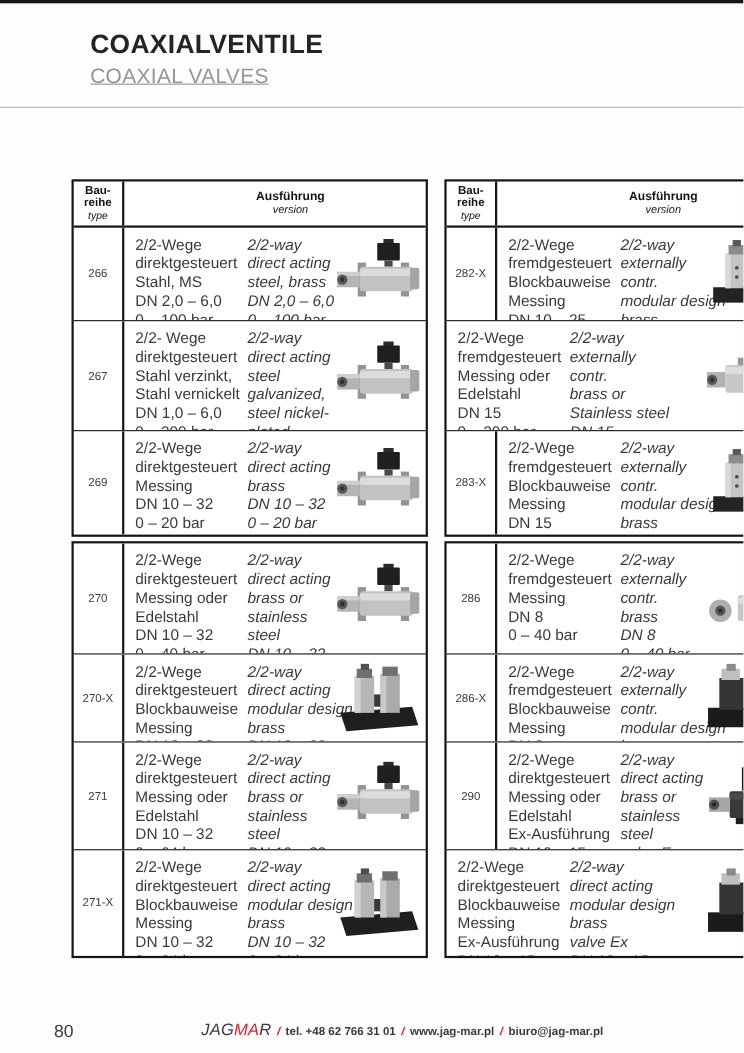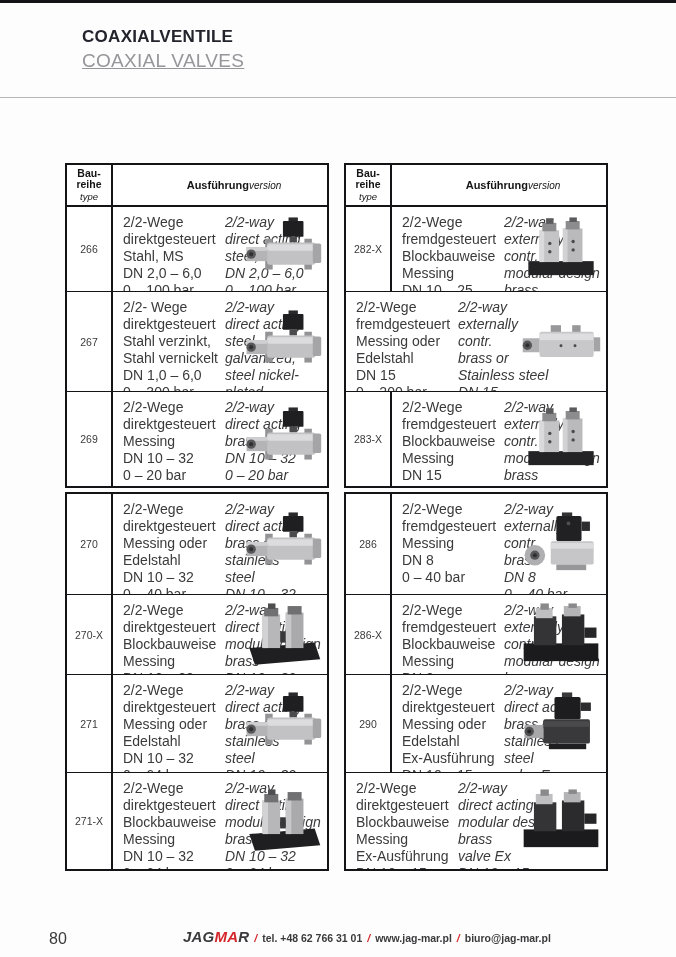--- a/index.html
+++ b/index.html
@@ -1,53 +1,53 @@
 <!DOCTYPE html>
 <html><head>
 <meta charset="utf-8">
 <style>
   html,body{margin:0;padding:0;background:#fff;}
   .page{position:relative;width:676px;height:957px;background:#fdfdfd;overflow:hidden;
         font-family:"Liberation Sans",sans-serif;color:#3a3a3c;}
   .topline{position:absolute;top:0;left:0;width:676px;height:3px;background:#141416;}
   .title-block{position:absolute;left:82px;top:26px;line-height:1.25;}
-  .title-de{font-size:17px;font-weight:700;color:#23232c;letter-spacing:.3px;}
+  .title-de{font-size:24px;font-weight:700;color:#23232c;letter-spacing:.3px;}
   .title-en{font-size:19px;font-weight:500;color:#95959a;letter-spacing:.3px;margin-top:2px;text-decoration:underline;}
   .rule{position:absolute;top:97px;left:0;width:676px;height:1px;background:#b5b5b5;}
 
   .tables{position:absolute;top:163px;left:65px;display:flex;gap:15px;}
-  .tcol{width:264px;display:flex;flex-direction:column;gap:4px;}
+  .tcol{width:324px;display:flex;flex-direction:column;gap:4px;}
   .tsection{border:2px solid #141416;background:#fff;}
   .thead{display:flex;border-bottom:2px solid #141416;height:40px;}
   .th-type{width:44px;border-right:2px solid #141416;display:flex;flex-direction:column;
            align-items:center;justify-content:center;}
   .th-type .b{font-weight:700;font-size:10.5px;color:#141416;white-space:pre-line;
               text-align:center;line-height:1.05;}
   .th-type .i{font-style:italic;font-size:9.5px;color:#141416;margin-top:1px;}
-  .th-main{flex:1;display:flex;align-items:center;justify-content:center;padding-left:28px;}
+  .th-main{flex:1;display:flex;flex-direction:column;align-items:center;justify-content:center;padding-left:28px;}
   .th-main .b{font-weight:700;font-size:11px;color:#141416;line-height:1.1;}
   .th-main .i{font-style:italic;font-size:10px;color:#141416;margin-top:1px;}
 
   .row{display:flex;border-bottom:1px solid #141416;overflow:hidden;}
   .row:last-child{border-bottom:none;}
   .h84{height:84px;} .h99{height:99px;} .h94{height:94px;}
   .h100{height:100px;} .h79{height:79px;} .h97{height:97px;} .h96{height:96px;}
   .cell-type{width:44px;border-right:2px solid #141416;display:flex;align-items:center;
              justify-content:center;font-size:10.5px;color:#3a3a3c;flex-shrink:0;}
   .cell-body{flex:1;position:relative;}
   .txt{position:absolute;top:7px;font-size:14px;line-height:1.22;white-space:pre-line;color:#3a3a3c;}
   .de{left:10px;width:100px;}
   .en{left:112px;width:98px;font-style:italic;}
   .img{position:absolute;right:3px;top:50%;transform:translateY(-50%);width:84px;height:64px;}
   .img svg{display:block;}
 
   .footer-page{position:absolute;left:49px;top:930px;font-size:16px;color:#3a3a3c;}
   .footer-line{position:absolute;left:183px;top:929px;display:flex;align-items:baseline;
                gap:5px;font-size:10.5px;font-weight:700;color:#3a3a3c;white-space:nowrap;}
-  .logo{font-style:italic;font-weight:700;font-size:15px;letter-spacing:.2px;line-height:1;}
+  .logo{font-style:italic;font-weight:400;font-size:15px;letter-spacing:.2px;line-height:1;}
   .logo .dark{color:#3a3a3c;} .logo .red{color:#d5272b;}
   .slash{color:#d5272b;font-style:italic;font-weight:700;}
   .defs-hidden{position:absolute;width:0;height:0;overflow:hidden;}
 </style>
 </head>
 <body>
 
 <svg class="defs-hidden" aria-hidden="true">
   <defs>
     <symbol id="v-cyl" viewBox="0 0 90 68">

